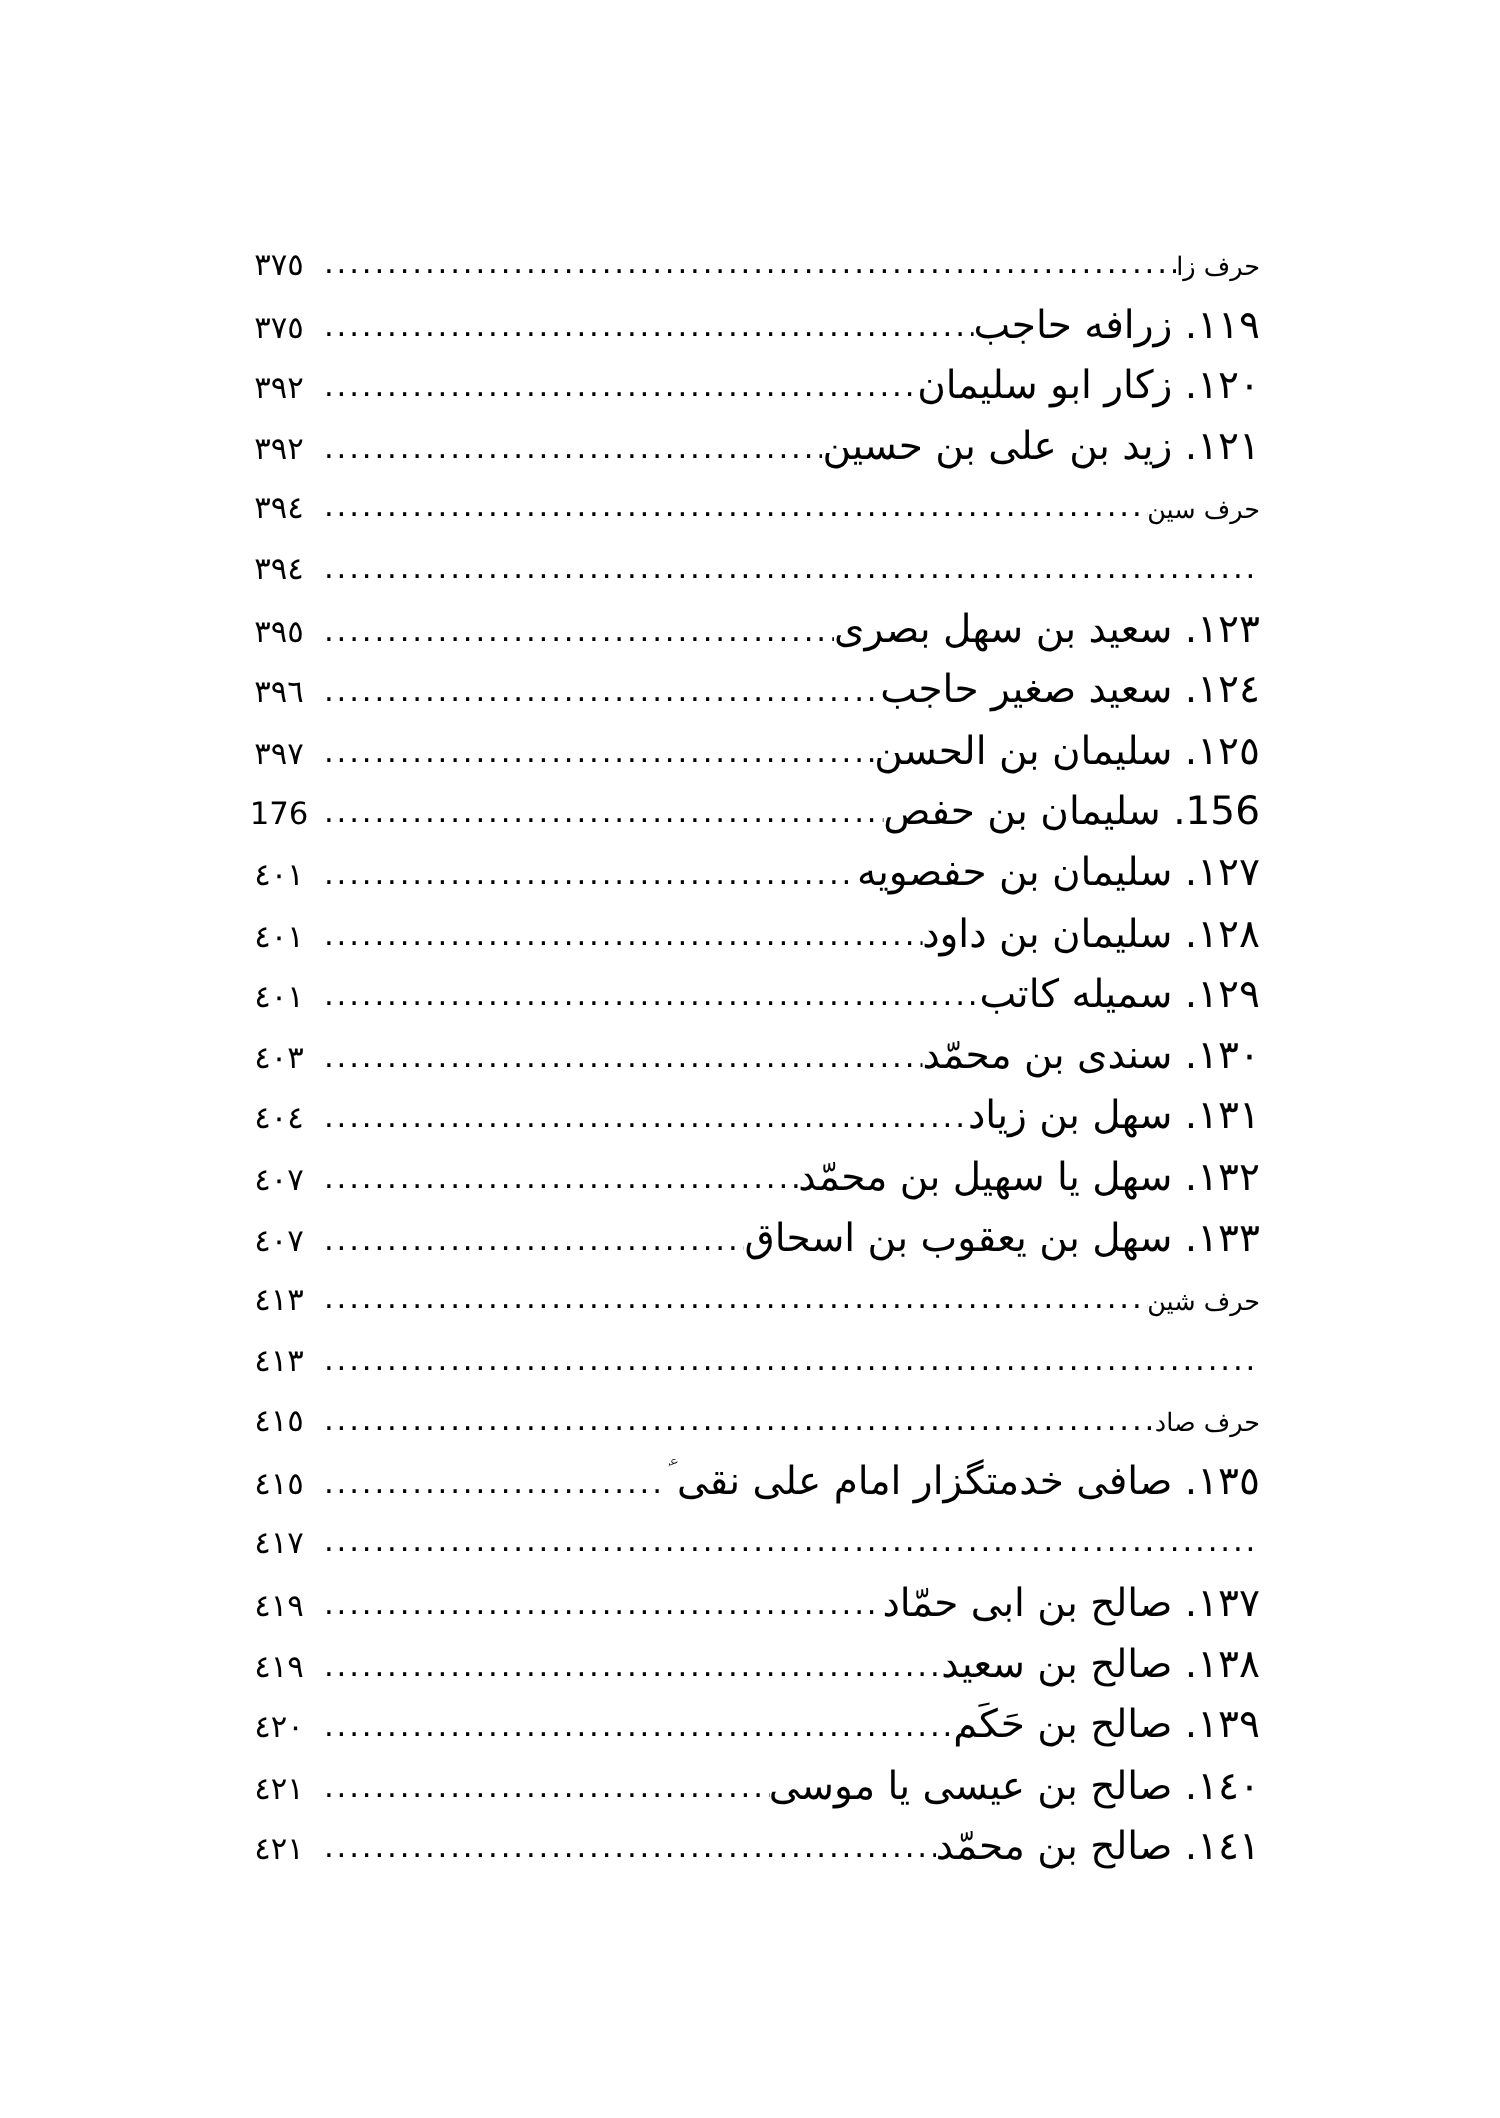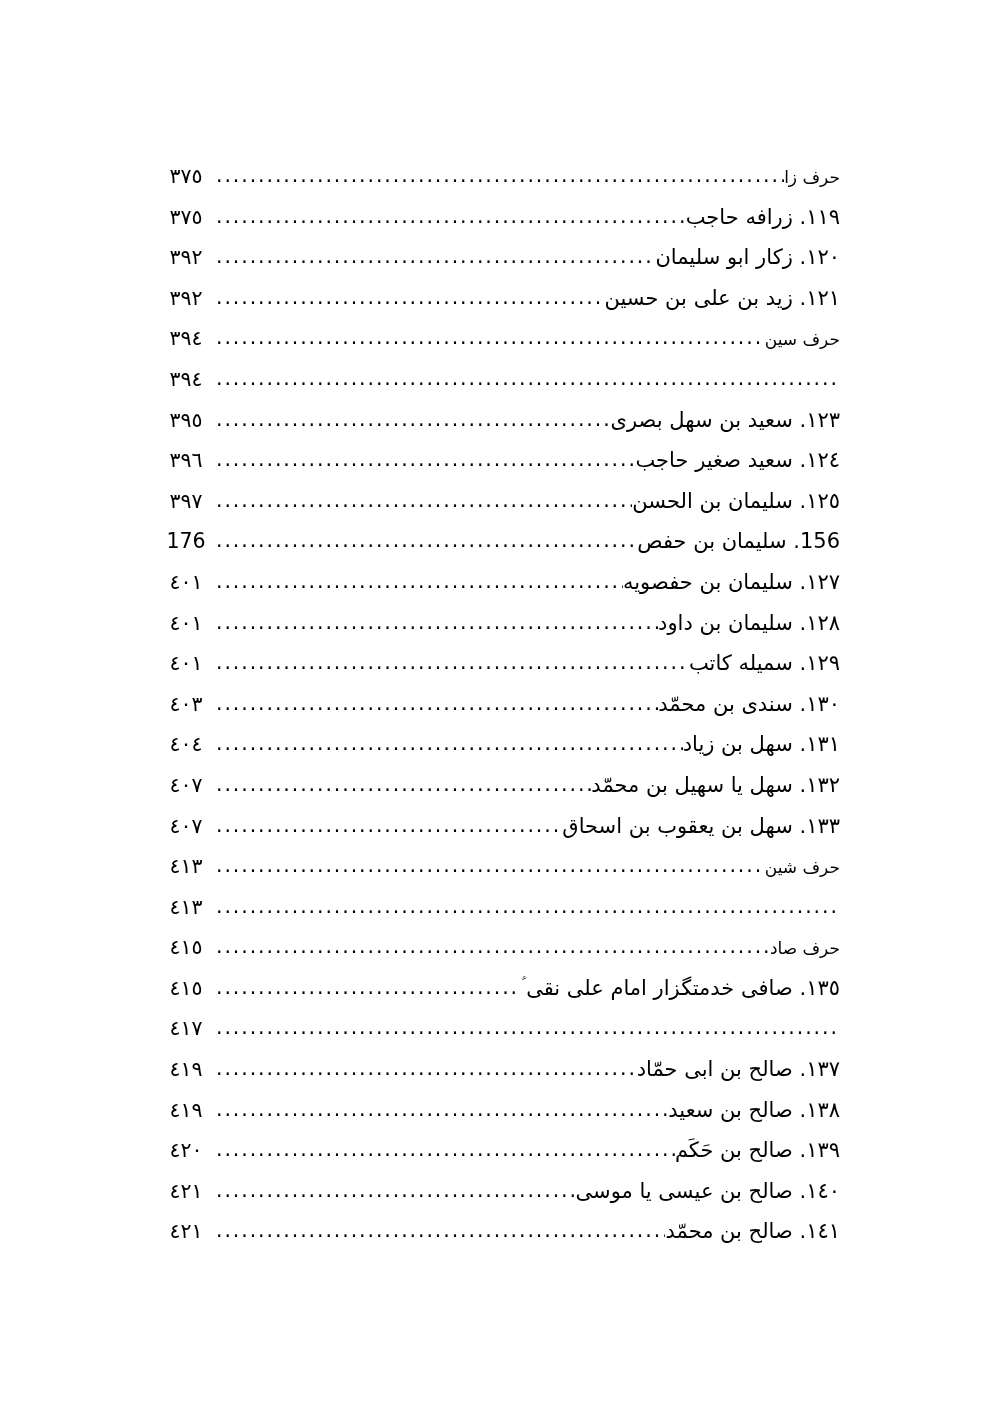--- a/index.html
+++ b/index.html
@@ -45,21 +45,21 @@
     line-height: 40.6px;
     white-space: nowrap;
     overflow: hidden;
   }
 
   .entry-title {
     flex: 0 0 auto;
     direction: rtl;
     unicode-bidi: isolate;
     font-family: "DejaVu Sans", "Liberation Sans", sans-serif;
-    font-size: 21px;
+    font-size: 26px;
     letter-spacing: -0.1px;
   }
 
   .leader {
     flex: 1 1 auto;
     min-width: 12px;
     overflow: hidden;
     white-space: nowrap;
     direction: ltr;
     unicode-bidi: isolate;

